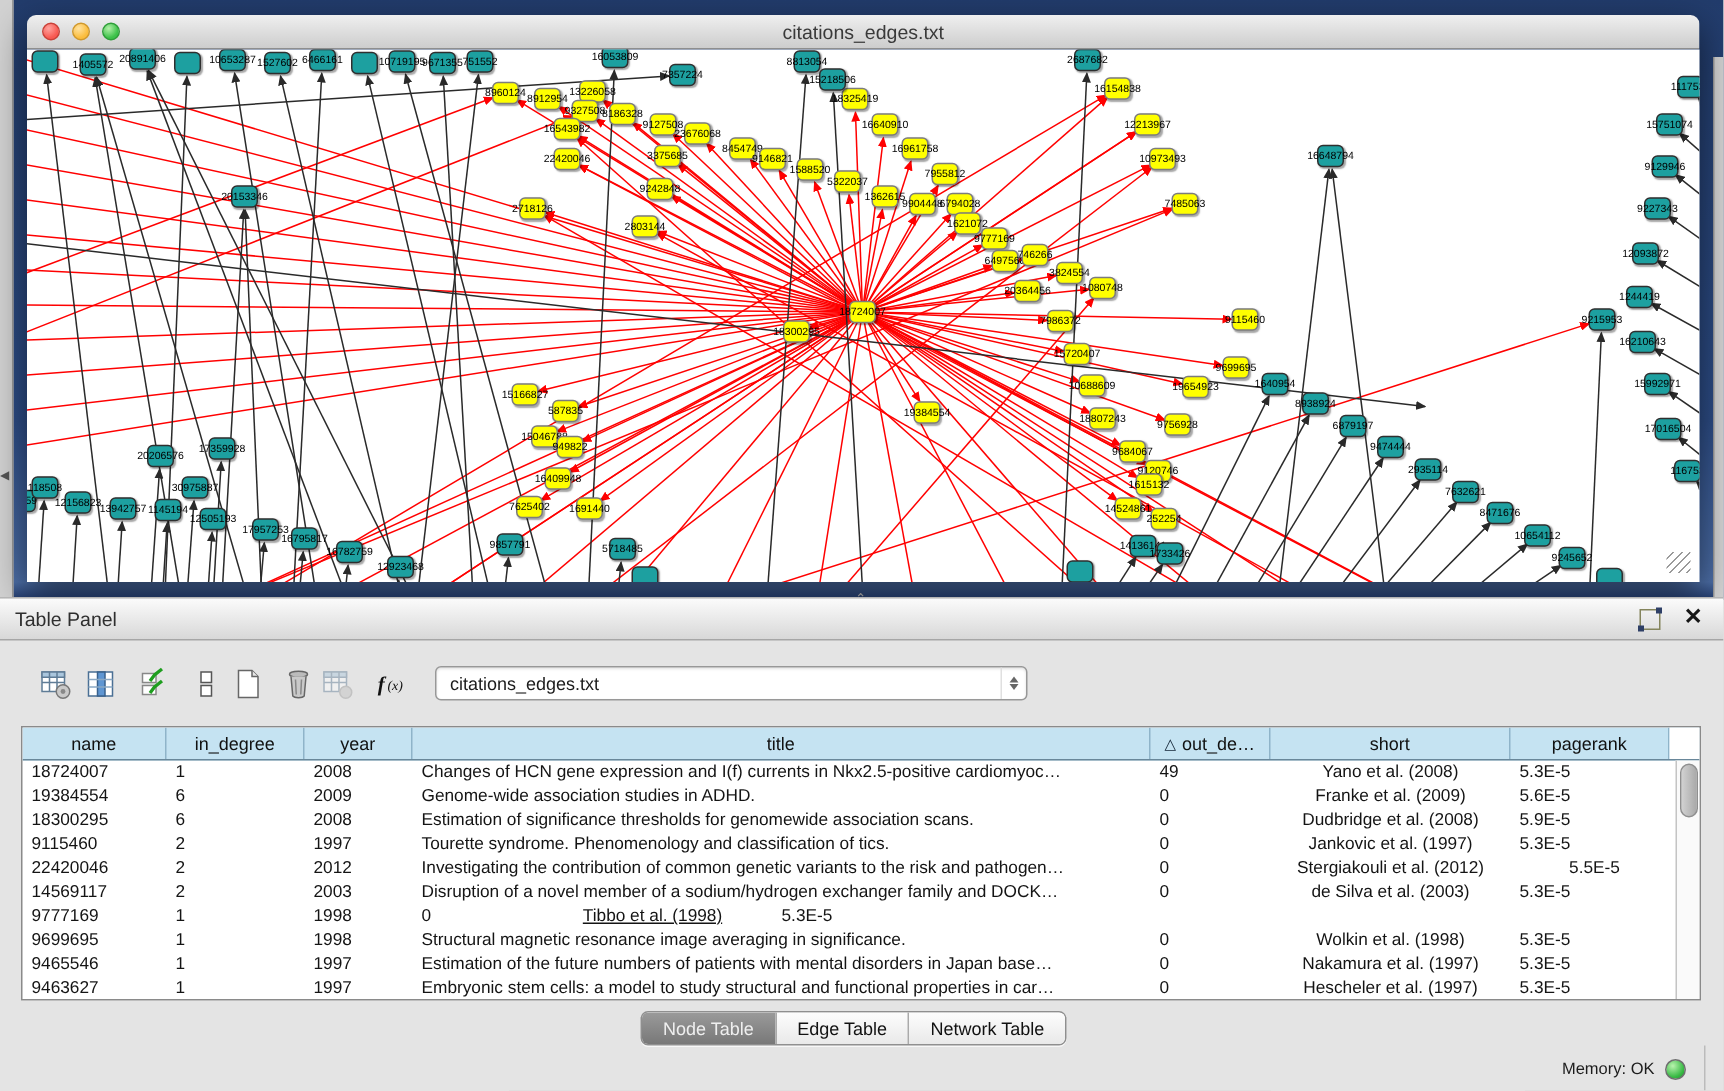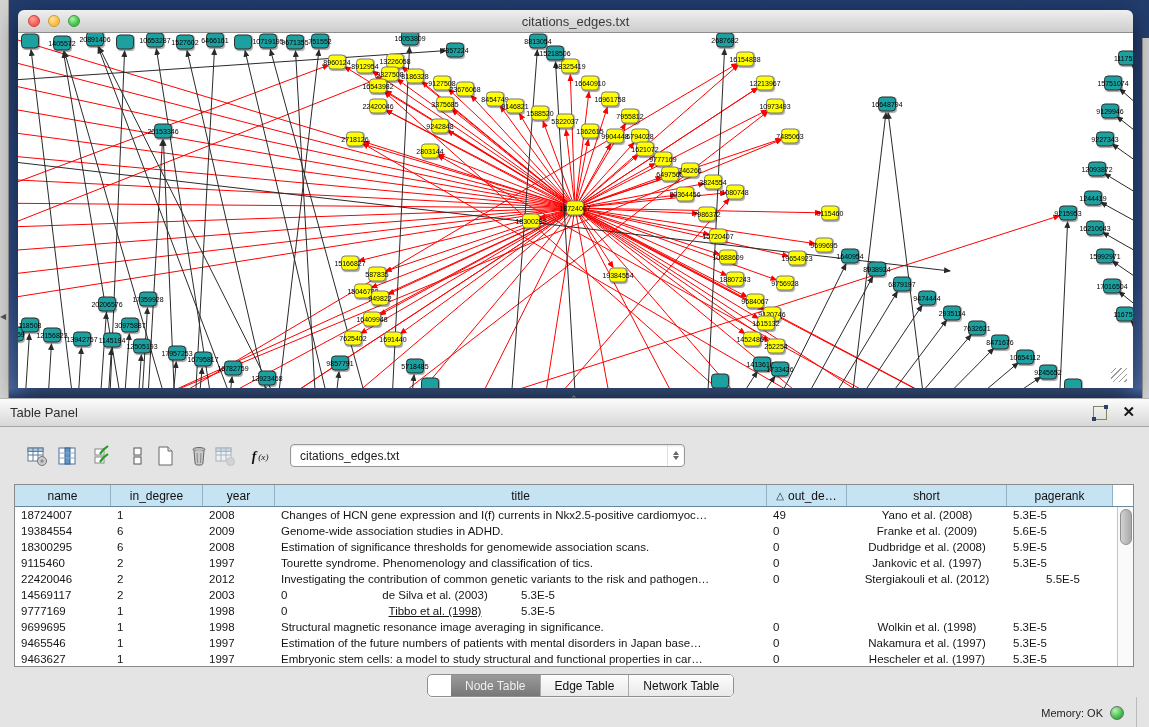--- a/index.html
+++ b/index.html
@@ -66,21 +66,21 @@
   .trow{display:flex;height:16px;}
   .td{font-size:11.5px;color:#141414;line-height:16px;box-sizing:border-box;
       white-space:nowrap;overflow:hidden;padding-left:6px;}
   .td.center{text-align:center;padding-left:0;}
   .vsb{position:absolute;right:0;top:22px;width:15px;height:161px;background:#fafafa;border-left:1px solid #c4c4c4;}
   .vsb .thumb{position:absolute;left:2px;top:2px;width:10px;height:34px;border-radius:6px;
               background:linear-gradient(90deg,#d2d2d2,#a9a9a9);border:1px solid #8f8f8f;}
   
   .tabs{position:absolute;left:427px;top:276px;height:21px;display:flex;
         border:1px solid #8f8f8f;border-radius:5px;overflow:hidden;background:#fff;
-        box-shadow:0 1px 0 rgba(255,255,255,.7);padding-left:23px;}
+        box-shadow:0 1px 0 rgba(255,255,255,.7);}
   .tab{font-size:12px;padding:0 14px;display:flex;align-items:center;color:#111;
        background:linear-gradient(#fdfdfd,#e9e9e9);border-right:1px solid #aaa;}
   .tab:last-child{border-right:none;}
   .tab.active{background:linear-gradient(#9a9a9a,#787878);color:#efefef;}
   
   .status{position:absolute;right:25px;bottom:7px;display:flex;align-items:center;gap:7px;}
   .status .mlabel{font-size:11px;color:#1d1d1d;}
   .mem-dot{width:14px;height:14px;border-radius:50%;box-sizing:border-box;
            background:radial-gradient(circle at 35% 30%,#b9f3ae,#37b943 65%,#269233);border:1px solid #6f6f6f;}
   .vdiv{position:absolute;right:12px;bottom:0;width:1px;height:30px;background:#bbb;}
@@ -779,20 +779,21 @@
         <div class="td" style="width: 72px;">2012</div>
         <div class="td" style="width: 492px;">Investigating the contribution of common genetic variants to the risk and pathogen…</div>
         <div class="td" style="width: 80px;">0</div>
         <div class="td center" style="width: 160px;">Stergiakouli et al. (2012)</div>
         <div class="td" style="width: 106px; text-align: center;">5.5E-5</div>
       </div>
       <div class="trow">
         <div class="td" style="width: 96px;">14569117</div>
         <div class="td" style="width: 92px;">2</div>
         <div class="td" style="width: 72px;">2003</div>
+        <div class="td" style="width: 492px;">Disruption of a novel member of a sodium/hydrogen exchanger family and DOCK…</div>
         <div class="td" style="width: 80px;">0</div>
         <div class="td center" style="width: 160px;">de Silva et al. (2003)</div>
         <div class="td" style="width: 106px;">5.3E-5</div>
       </div>
       <div class="trow">
         <div class="td" style="width: 96px;">9777169</div>
         <div class="td" style="width: 92px;">1</div>
         <div class="td" style="width: 72px;">1998</div>
         <div class="td" style="width: 80px;">0</div>
         <div class="td center" style="width: 160px; text-decoration: underline;">Tibbo et al. (1998)</div>

